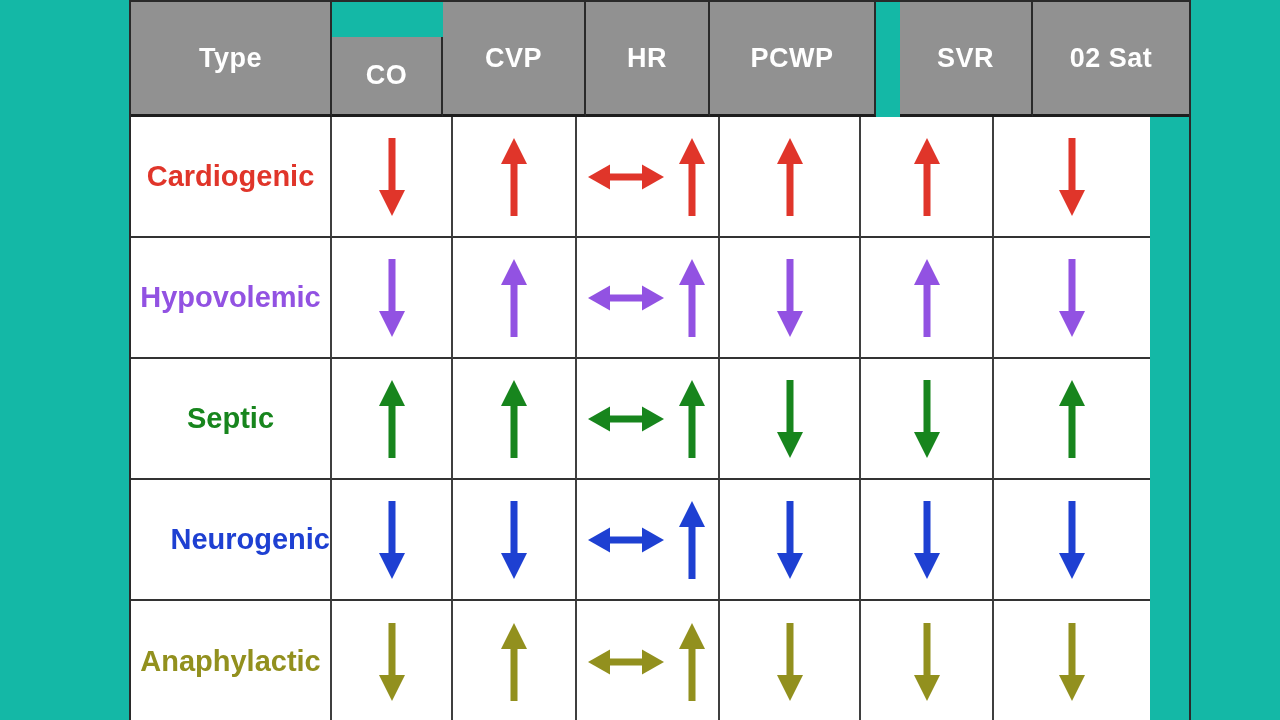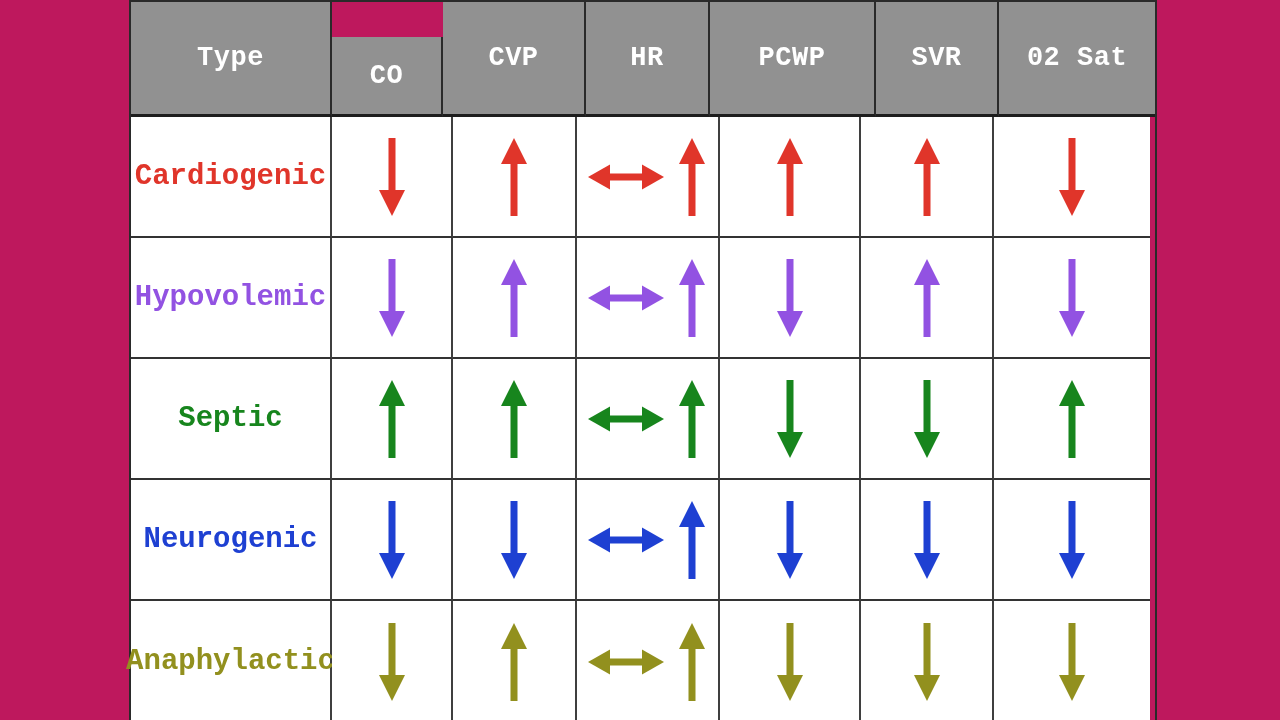--- a/index.html
+++ b/index.html
@@ -1,18 +1,18 @@
 <!DOCTYPE html>
 <html><head>
 <meta charset="utf-8">
 <style>
   html,body{margin:0;padding:0;background:#ffffff;}
   .stage{
-    position:relative;width:1280px;height:720px;background:#be185d;
-    overflow:hidden;font-family:Liberation Mono, monospace;
+    position:relative;width:1280px;height:720px;background:#14b8a6;
+    overflow:hidden;font-family:Liberation Sans, sans-serif;
   }
   .shock-table{
     position:absolute;left:129px;top:0;
     border-left:2px solid #2a2a2a;border-right:2px solid #2a2a2a;border-top:2px solid #2a2a2a;
     box-sizing:content-box;
   }
   .row{display:flex;}
   .header-row{height:115px;}
   .data-row{height:121px;}
   .cell{
@@ -45,21 +45,21 @@
         </div>
         <div class="cell hcell" style="width: 143px;">
           <span>CVP</span>
         </div>
         <div class="cell hcell" style="width: 124px;">
           <span>HR</span>
         </div>
         <div class="cell hcell" style="width: 166px;">
           <span>PCWP</span>
         </div>
-        <div class="cell hcell" style="width: 123px;">
+        <div class="cell hcell" style="width: 133px; margin-left: 24px;">
           <span>SVR</span>
         </div>
         <div class="cell hcell lastcol" style="width: 156px;">
           <span>02 Sat</span>
         </div>
       </div>
       <div class="row data-row">
         <div class="cell labelcell" style="width: 201px; color: rgb(224, 53, 42);">
           <span>Cardiogenic</span>
         </div>
@@ -191,21 +191,21 @@
           </svg>
         </div>
         <div class="cell acell lastcol" style="width: 156px;">
           <svg class="arrow-svg" width="30" height="78" viewBox="0 0 30 78">
             <polygon points="15,0 28,26 2,26" fill="#17851d"></polygon>
             <rect x="11.5" y="22" width="7" height="56" fill="#17851d"></rect>
           </svg>
         </div>
       </div>
       <div class="row data-row">
-        <div class="cell labelcell" style="width: 201px; color: rgb(30, 64, 210);">
+        <div class="cell labelcell" style="width: 201px; color: rgb(30, 64, 210); justify-content: flex-end;">
           <span>Neurogenic</span>
         </div>
         <div class="cell acell" style="width: 121px;">
           <svg class="arrow-svg" width="30" height="78" viewBox="0 0 30 78">
             <polygon points="15,78 28,52 2,52" fill="#1e40d2"></polygon>
             <rect x="11.5" y="0" width="7" height="56" fill="#1e40d2"></rect>
           </svg>
         </div>
         <div class="cell acell" style="width: 124px;">
           <svg class="arrow-svg" width="30" height="78" viewBox="0 0 30 78">

